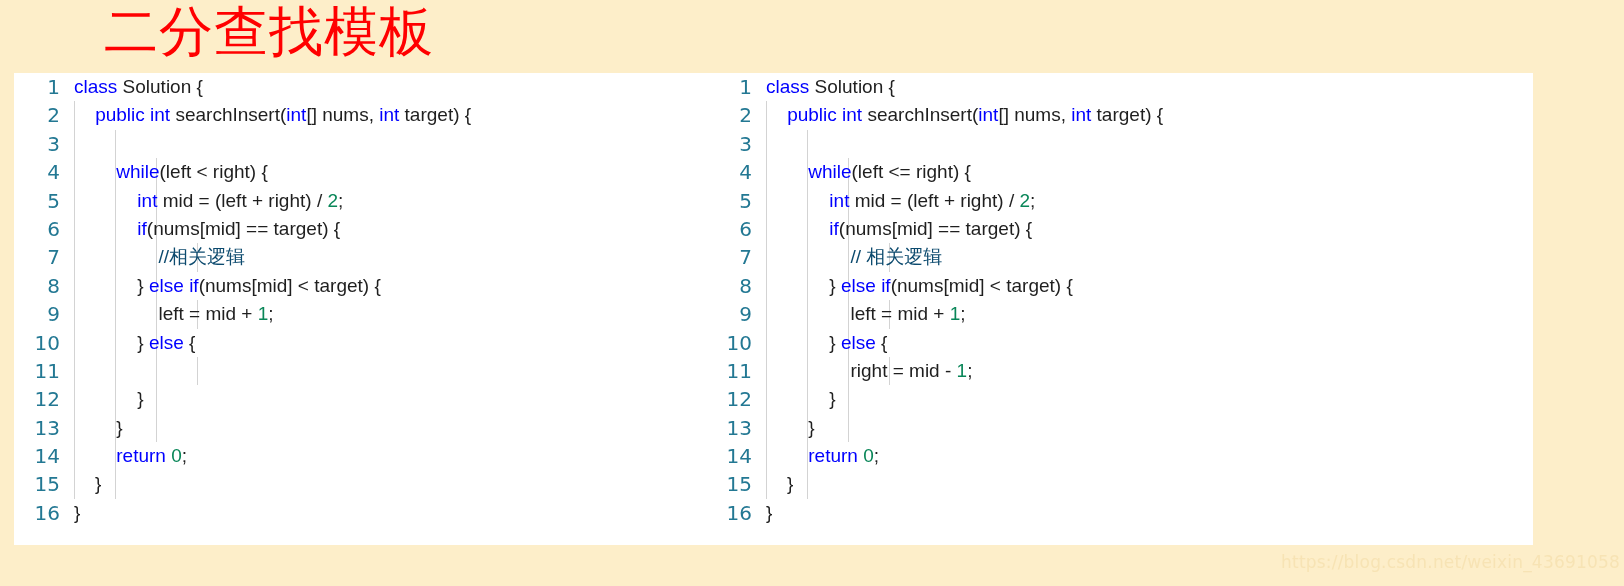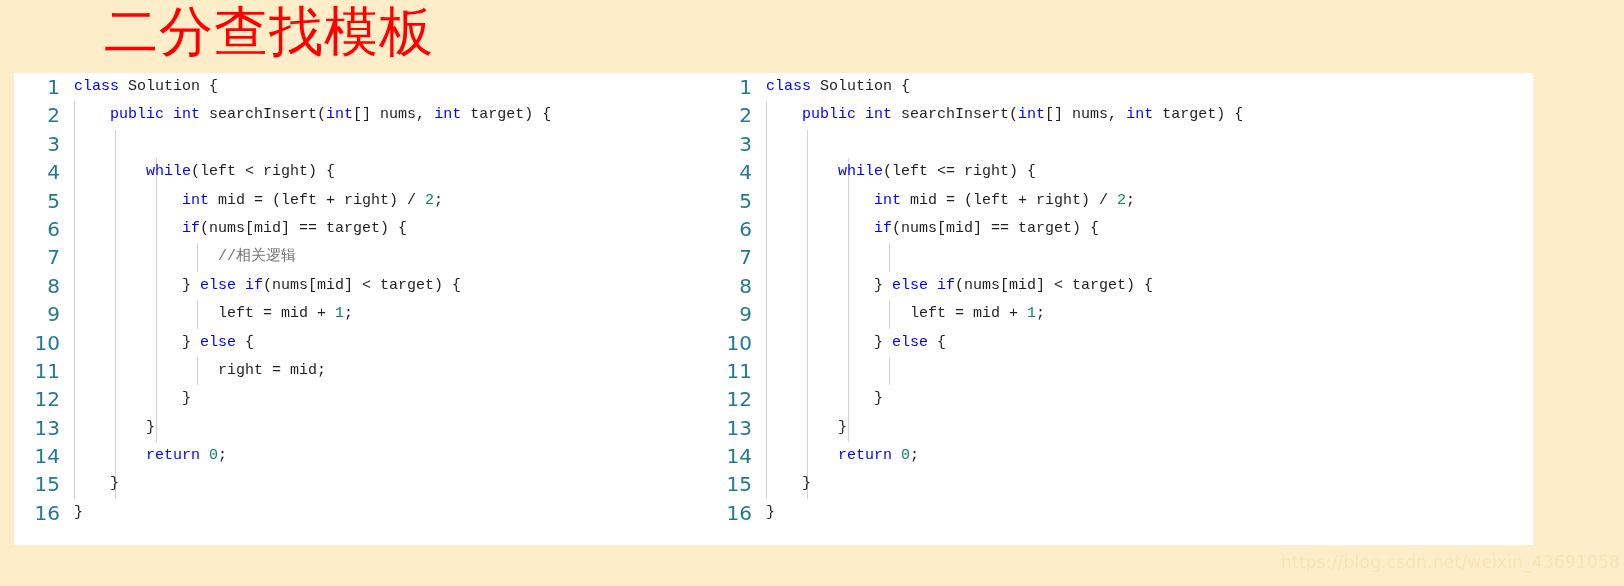--- a/index.html
+++ b/index.html
@@ -47,29 +47,29 @@
     color:#237893;
     font-size:20px;
     font-family:"DejaVu Sans","Liberation Sans",sans-serif;
     line-height:28.4px;
     letter-spacing:0px;
   }
   .panel.right .lnum{width:50px;flex:0 0 50px;}
   .ctext{
     position:relative;
     padding-left:14px;
-    font-size:15px;
+    font-size:19px;
     color:#1f1f1f;
     line-height:28.4px;
     white-space:pre;
-    font-family:Liberation Mono, monospace;
+    font-family:Liberation Sans, sans-serif;
   }
   .kw{color:#0000ff;}
   .num{color:#098658;}
-  .cm{color:#737373;}
+  .cm{color:#0c4a6e;}
   
   .guides{
     position:absolute;
     top:0;left:0;
     width:100%;height:100%;
     pointer-events:none;
   }
   .guide{
     position:absolute;
     width:1px;
@@ -136,21 +136,20 @@
     <div class="code-line">
       <span class="lnum">9</span>
       <span class="ctext">                left = mid + <span class="num">1</span>;</span>
     </div>
     <div class="code-line">
       <span class="lnum">10</span>
       <span class="ctext">            } <span class="kw">else</span> {</span>
     </div>
     <div class="code-line">
       <span class="lnum">11</span>
-      <span class="ctext">                right = mid;</span>
     </div>
     <div class="code-line">
       <span class="lnum">12</span>
       <span class="ctext">            }</span>
     </div>
     <div class="code-line">
       <span class="lnum">13</span>
       <span class="ctext">        }</span>
     </div>
     <div class="code-line">
@@ -195,35 +194,37 @@
     <div class="code-line">
       <span class="lnum">5</span>
       <span class="ctext">            <span class="kw">int</span> mid = (left + right) / <span class="num">2</span>;</span>
     </div>
     <div class="code-line">
       <span class="lnum">6</span>
       <span class="ctext">            <span class="kw">if</span>(nums[mid] == target) {</span>
     </div>
     <div class="code-line">
       <span class="lnum">7</span>
+      <span class="ctext">                <span class="cm">// 相关逻辑</span></span>
     </div>
     <div class="code-line">
       <span class="lnum">8</span>
       <span class="ctext">            } <span class="kw">else</span> <span class="kw">if</span>(nums[mid] &lt; target) {</span>
     </div>
     <div class="code-line">
       <span class="lnum">9</span>
       <span class="ctext">                left = mid + <span class="num">1</span>;</span>
     </div>
     <div class="code-line">
       <span class="lnum">10</span>
       <span class="ctext">            } <span class="kw">else</span> {</span>
     </div>
     <div class="code-line">
       <span class="lnum">11</span>
+      <span class="ctext">                right = mid - <span class="num">1</span>;</span>
     </div>
     <div class="code-line">
       <span class="lnum">12</span>
       <span class="ctext">            }</span>
     </div>
     <div class="code-line">
       <span class="lnum">13</span>
       <span class="ctext">        }</span>
     </div>
     <div class="code-line">

